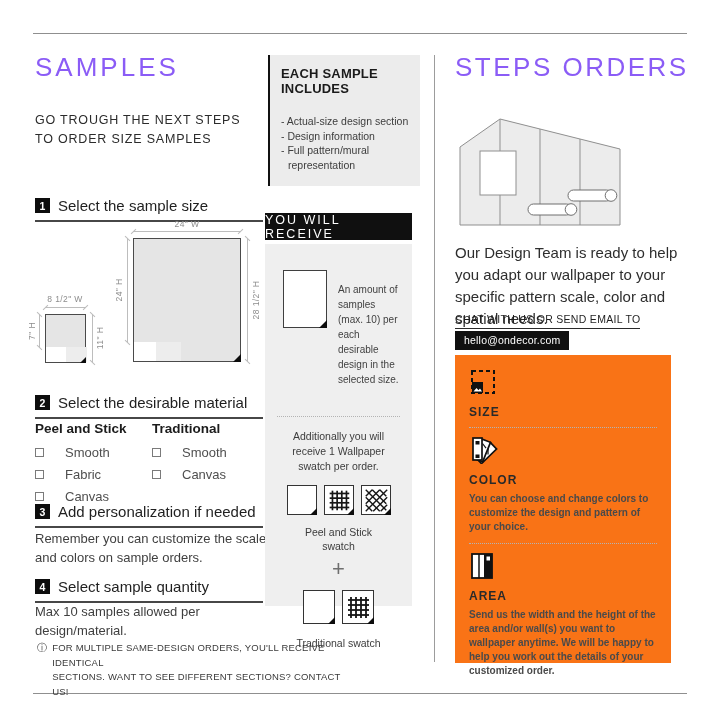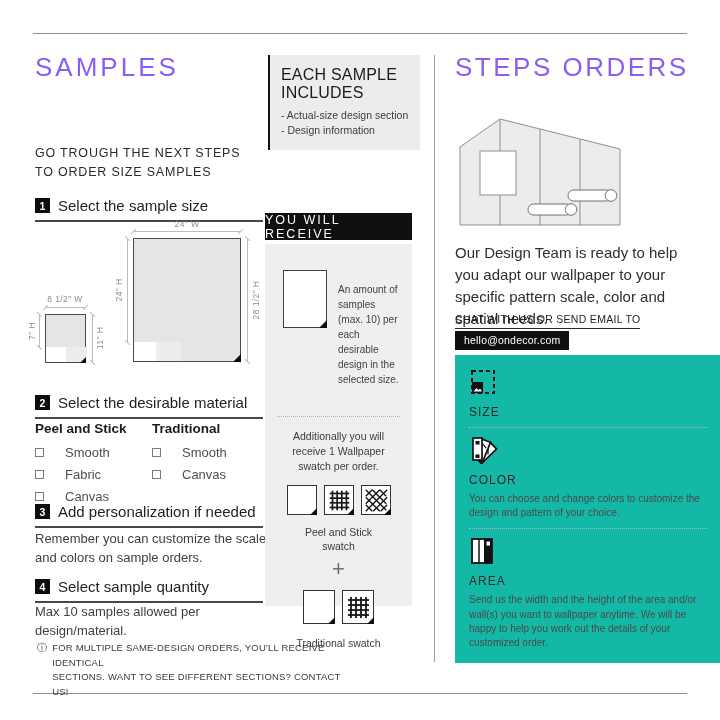--- a/index.html
+++ b/index.html
@@ -6,21 +6,21 @@
   html,body { width:720px; height:720px; }
   body {
     font-family:"Liberation Sans","DejaVu Sans",sans-serif;
     background:#ffffff; color:#222; position:relative; overflow:hidden;
   }
   .abs { position:absolute; }
   .rule { position:absolute; left:33px; width:654px; height:1px; background:#8f8f8f; }
 
   
   .h1 { font-size:26px; font-weight:500; letter-spacing:3px; color:#8b5cf6; white-space:nowrap; }
-  .subtitle { font-size:12.5px; font-weight:500; letter-spacing:0.8px; line-height:1.55; color:#2b2b2b;margin-top:33px; }
+  .subtitle { font-size:12.5px; font-weight:500; letter-spacing:0.8px; line-height:1.55; color:#2b2b2b; }
 
   
   .step-head { position:absolute; left:35px; width:228px; display:flex; align-items:center; gap:8px;
                border-bottom:2px solid #474747; padding-bottom:6px; }
   .step-num { width:15px; height:15px; background:#0d0d0d; color:#fff; font-size:10.5px; font-weight:bold;
               display:flex; align-items:center; justify-content:center; flex:0 0 15px; }
   .step-label { font-size:15px; font-weight:500; color:#1f1f1f; white-space:nowrap; }
   .step-body { position:absolute; left:35px; width:235px; font-size:13px; line-height:1.45; color:#3f3f3f; }
 
   
@@ -50,21 +50,21 @@
   .opt-label { font-size:13px; color:#4f4f4f; }
 
   
   .footnote { position:absolute; left:37px; top:641px; width:310px; display:flex; gap:5px;
               font-size:9.5px; letter-spacing:0.2px; line-height:1.55; color:#3a3a3a; }
   .info-i { font-size:10px; color:#3a3a3a; line-height:1.4; }
 
   
   .includes-box { position:absolute; left:268px; top:55px; width:152px; background:#ececec;
                   border-left:2px solid #111; padding:11px 8px 13px 11px; }
-  .includes-title { font-size:16px; font-weight:normal; letter-spacing:0.2px; color:#1b1b1b; margin-bottom:6px; }
+  .includes-title { font-size:13px; font-weight:bold; letter-spacing:0.2px; color:#1b1b1b; margin-bottom:18px; }
   .includes-item { font-size:10.5px; color:#3d3d3d; line-height:1.4; padding-left:7px; text-indent:-7px; }
   .banner { position:absolute; left:265px; top:213px; width:147px; height:27px; background:#101010;
             color:#fff; font-size:12.5px; letter-spacing:2px; display:flex; align-items:center; justify-content:center; }
   .mid-panel { position:absolute; left:265px; top:244px; width:147px; height:362px; background:#efefef; padding:26px 10px 0 10px; }
   .receive-row { display:flex; gap:11px; margin-left:8px; }
   .sheet-icon { position:relative; width:44px; height:58px; background:#fff; border:1px solid #3f3f3f; flex:0 0 44px; }
   .receive-text { font-size:10px; line-height:1.5; color:#424242; width:76px; padding-top:12px; }
   .dotline { border-top:1px dotted #b3b3b3; margin:29px 2px 0 2px; }
   .additionally { margin-top:12px; text-align:center; font-size:10.5px; line-height:1.45; color:#3c3c3c; }
   .swatch-row { display:flex; justify-content:center; gap:7px; margin-top:10px; }
@@ -77,21 +77,21 @@
   .plus { text-align:center; font-size:22px; font-weight:300; color:#6f6f6f; margin-top:4px; line-height:1; }
 
   .vdivider { position:absolute; left:434px; top:55px; width:1px; height:607px; background:#9c9c9c; }
 
   
   .intro { position:absolute; left:455px; top:242px; width:232px; font-size:15px; line-height:1.47; color:#2e2e2e; }
   .chat-label { position:absolute; left:455px; top:313px; font-size:10.5px; font-weight:500; letter-spacing:0.3px;
                 color:#1e1e1e; border-bottom:1px solid #2a2a2a; padding-bottom:3px;text-align:center; }
   .email-chip { position:absolute; left:455px; top:331px; background:#101010; color:#fff;
                 font-size:10.5px; padding:3px 9px 4px 9px; letter-spacing:0.2px; }
-  .right-panel { position:absolute; left:455px; top:355px; width:266px; height:308px; background:#14b8a6; padding:13px 14px 0 14px; }
+  .right-panel { position:absolute; left:455px; top:355px; width:216px; height:308px; background:#f97316; padding:13px 14px 0 14px;font-weight:bold; }
   .feat-name { font-size:12px; letter-spacing:1px; color:#2a2a2a; margin:9px 0 5px 0; }
   .feat-desc { font-size:10px; line-height:1.42; color:#4a4a4a; }
   .feat-div { border-top:1px dotted #b3b3b3; margin:8px 0 8px 0; }
   .feat-icon { display:block; }
 </style>
 </head>
 <body>
 
 <div class="rule" style="top:33px;"></div>
 <div class="rule" style="top:693px;"></div>
@@ -186,20 +186,21 @@
   <span>
     <span>FOR MULTIPLE SAME-DESIGN ORDERS, YOU'LL RECEIVE IDENTICAL</span><br>
     <span>SECTIONS. WANT TO SEE DIFFERENT SECTIONS? CONTACT US!</span>
   </span>
 </div>
 
 <div class="includes-box">
   <div class="includes-title">EACH SAMPLE INCLUDES</div>
   <div class="includes-item">- Actual-size design section</div>
   <div class="includes-item">- Design information</div>
+  <div class="includes-item">- Full pattern/mural representation</div>
 </div>
 
 <div class="banner">YOU WILL RECEIVE</div>
 
 <div class="mid-panel">
   <div class="receive-row">
     <div class="sheet-icon">
       <div class="fold"></div>
     </div>
     <div class="receive-text">An amount of samples (max. 10) per each desirable design in the selected size.</div>

